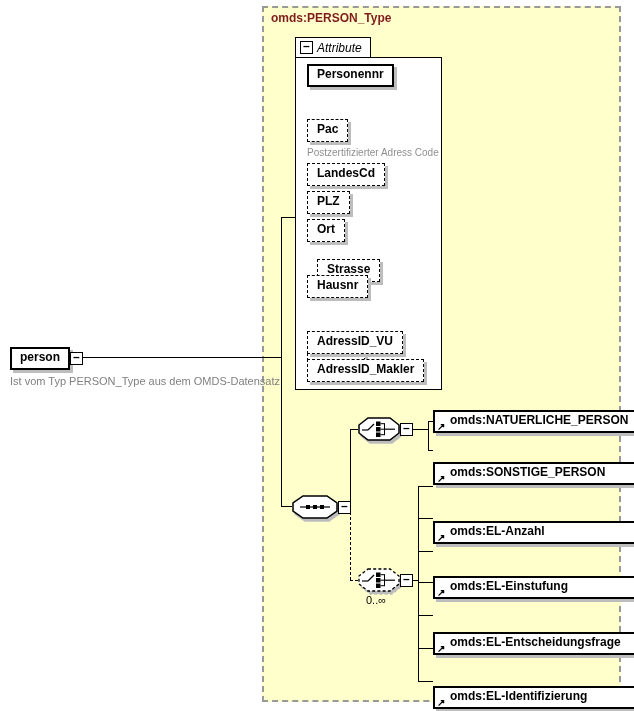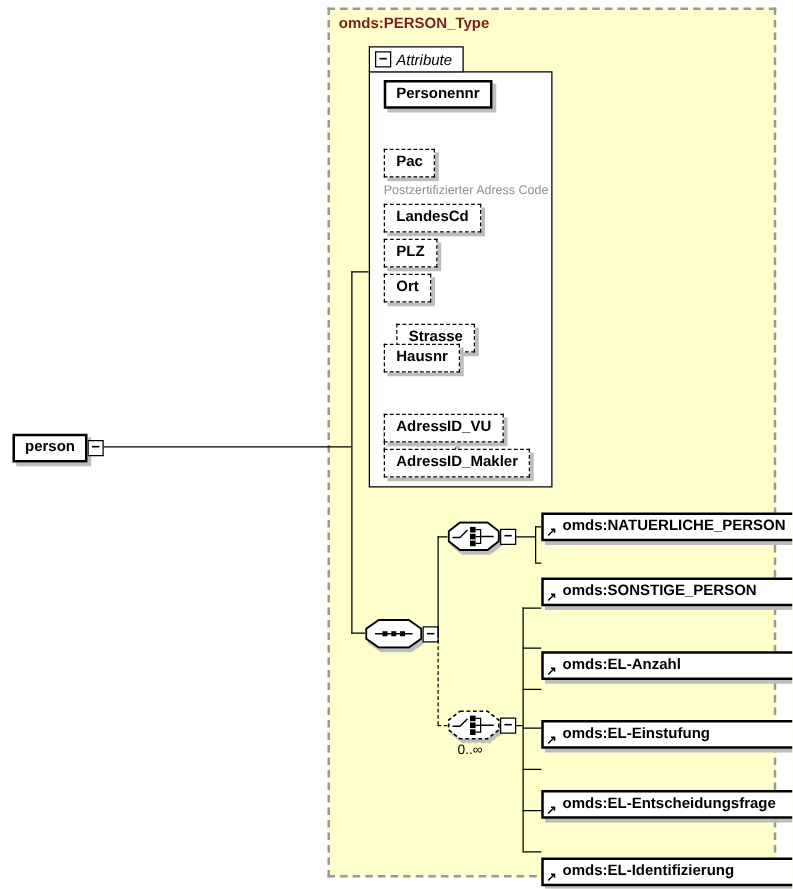--- a/index.html
+++ b/index.html
@@ -64,20 +64,21 @@
 
   <div class="abs hline" style="left:76px; top:357px; width:205px;"></div>
   <div class="abs vline" style="left:281px; top:217px; height:290px;"></div>
   <div class="abs hline" style="left:281px; top:217px; width:14px;"></div>
   <div class="abs hline" style="left:281px; top:506px; width:11px;"></div>
 
   <div class="abs node req" style="left:10px; top:347px;">
     <span>person</span>
     <span class="toggle attach-out">−</span>
   </div>
+  <div class="abs note-text" style="left:10px; top:375px;">Ist vom Typ PERSON_Type aus dem OMDS-Datensatz</div>
 
   <div class="abs attr-panel" style="left:295px; top:57px; width:147px; height:333px;"></div>
   <div class="abs attr-tab" style="left:295px; top:37px; height:21px;">
     <span class="toggle" style="flex:0 0 auto;">−</span>
     <span class="tab-title">Attribute</span>
   </div>
 
   <div class="abs node req" style="left:307px; top:64px;">
       <span>Personennr</span>
     </div>

